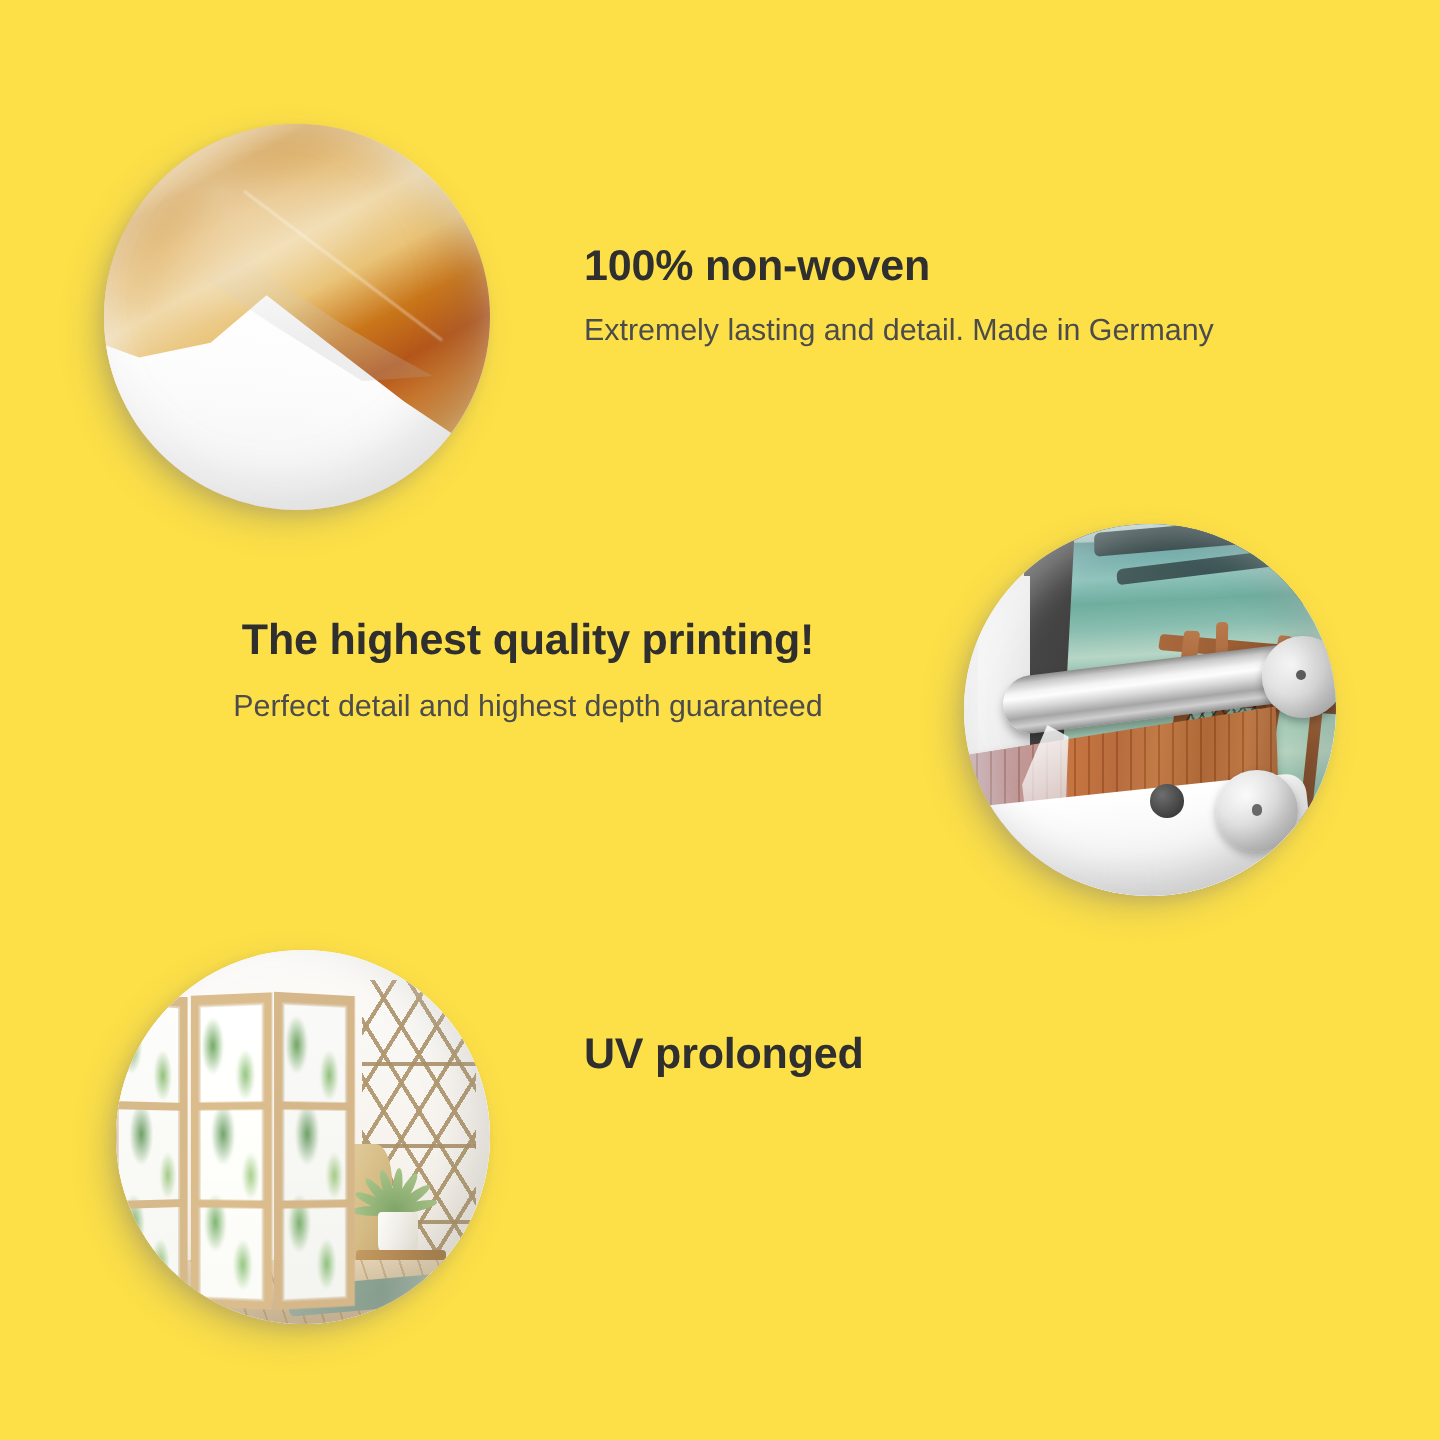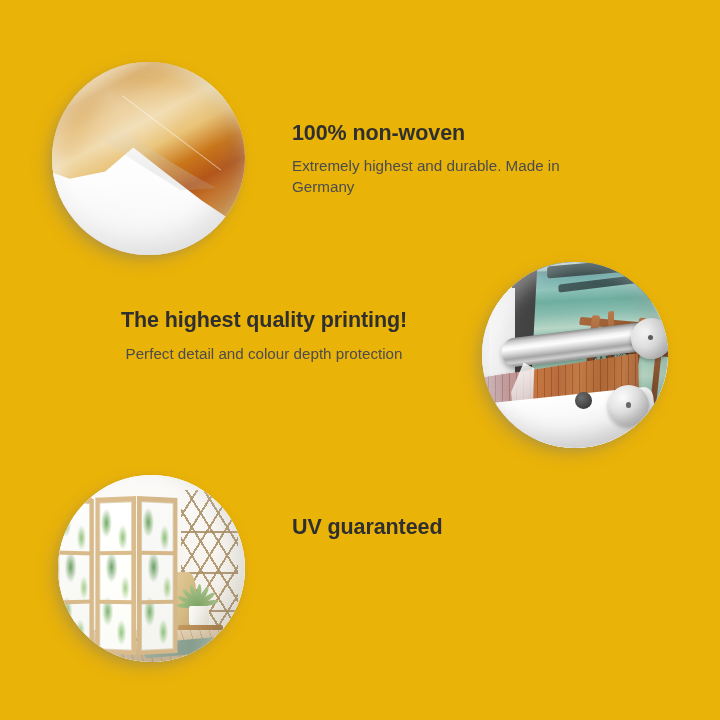--- a/index.html
+++ b/index.html
@@ -13,21 +13,21 @@
     background: #f2f2f2;
     font-family: "Liberation Sans", sans-serif;
     overflow: hidden;
     position: relative;
     -webkit-font-smoothing: antialiased;
   }
   .canvas {
     position: relative;
     width: 720px;
     height: 720px;
-    background: #eab308;
+    background: #fde047;
   }
 
   
   .medallion {
     position: absolute;
     border-radius: 50%;
     overflow: hidden;
     background: #ffffff;
     box-shadow: -6px 7px 16px rgba(120,120,120,0.30),
                 -2px 3px 6px rgba(120,120,120,0.18);
@@ -404,21 +404,21 @@
       <div class="curl-white"></div>
       <div class="curl-fold"></div>
       <div class="curl-edge"></div>
       <div class="sheen"></div>
     </div>
     <div class="inner-shade"></div>
   </div>
 
   <div class="txt t1">
     <h2>100% non-woven</h2>
-    <p>Extremely highest and durable. Made in Germany</p>
+    <p>Extremely lasting and detail. Made in Germany</p>
   </div>
 
   <div class="medallion m2">
     <div class="scene">
       <div class="wall"></div>
       <div class="machine-body"></div>
       <div class="print-image">
         <div class="sky"></div>
         <div class="dark-band"></div>
         <div class="dark-band b2"></div>
@@ -444,21 +444,21 @@
       <div class="knob"></div>
       <div class="wheel w1">
         <div class="hub"></div>
       </div>
     </div>
     <div class="inner-shade"></div>
   </div>
 
   <div class="txt t2">
     <h2>The highest quality printing!</h2>
-    <p>Perfect detail and colour depth protection</p>
+    <p>Perfect detail and highest depth guaranteed</p>
   </div>
 
   <div class="medallion m3">
     <div class="scene">
       <div class="room"></div>
       <div class="lattice"></div>
       <div class="lattice-shelf s1"></div>
       <div class="lattice-shelf s2"></div>
       <div class="lattice-shelf s3"></div>
       <div class="armchair"></div>
@@ -492,16 +492,16 @@
         <div class="panel p3">
           <div class="cross-bar c1"></div>
           <div class="cross-bar c2"></div>
         </div>
       </div>
     </div>
     <div class="inner-shade"></div>
   </div>
 
   <div class="txt t3">
-    <h2>UV guaranteed</h2>
+    <h2>UV prolonged</h2>
   </div>
 
 </div>
 
 </body></html>

